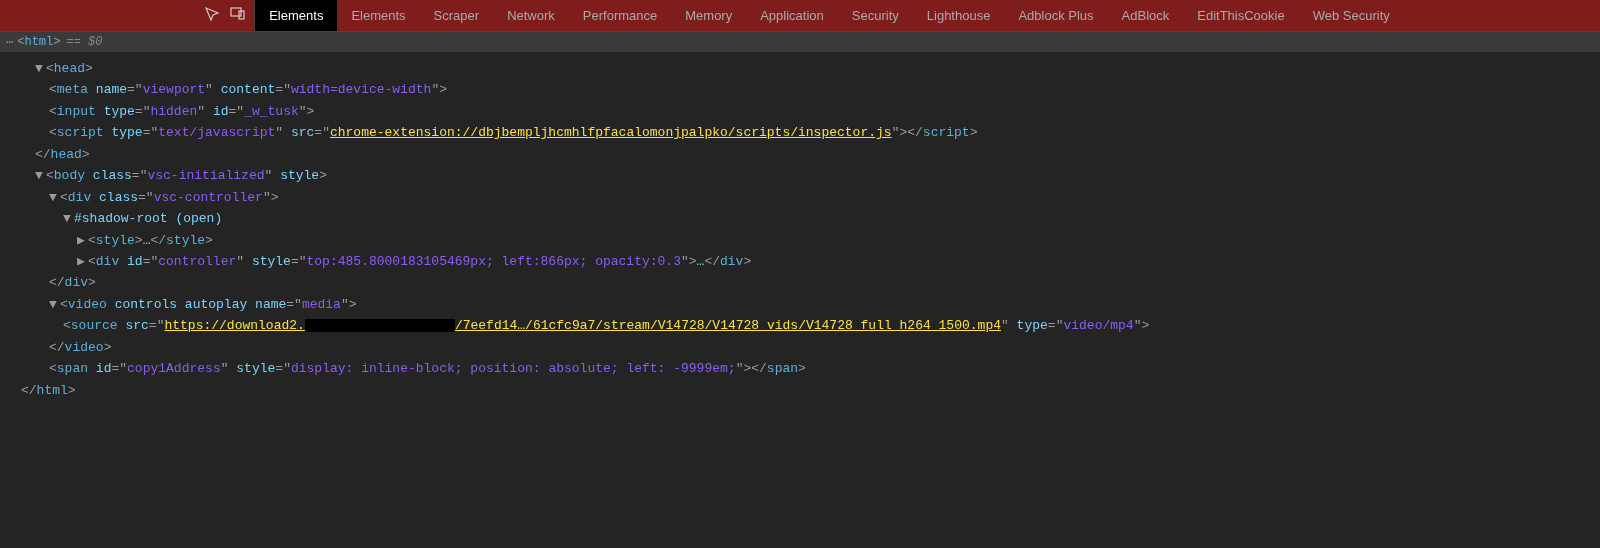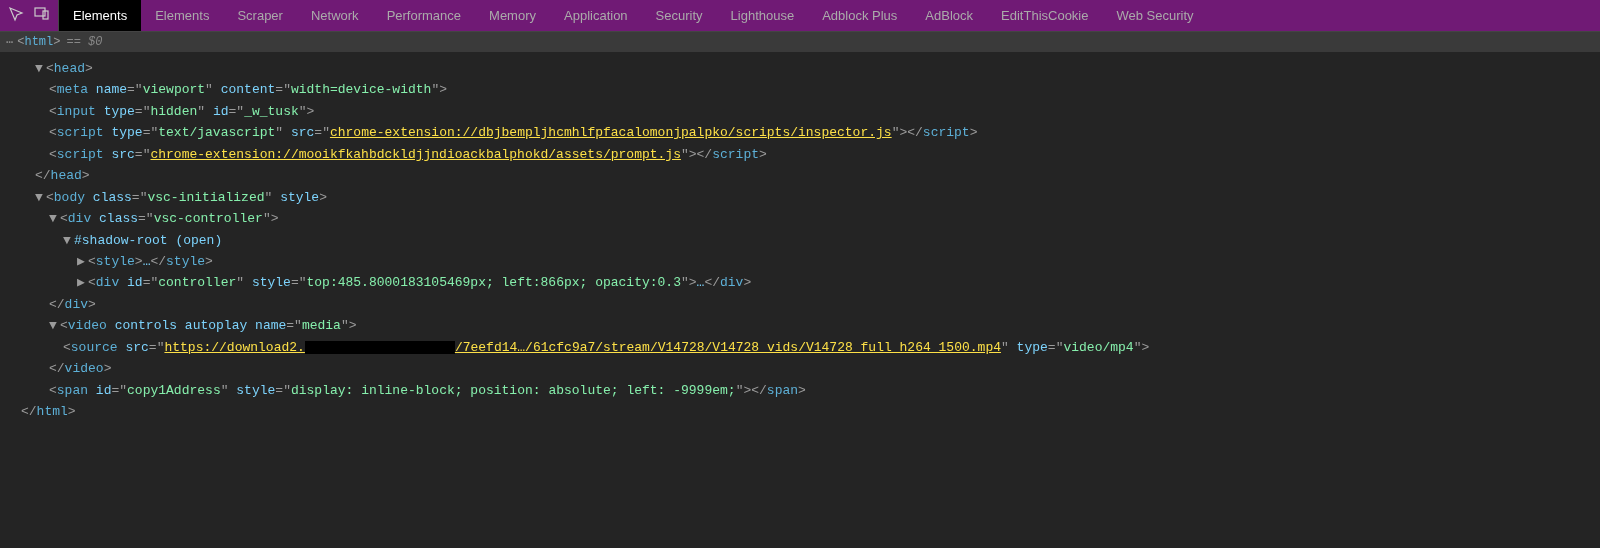--- a/index.html
+++ b/index.html
@@ -8,24 +8,25 @@
     background: #242424;
     color: #ccc;
     font-size: 13px;
     width: 1600px;
     height: 548px;
     overflow: hidden;
   }
   .toolbar {
     display: flex;
     align-items: center;
-    background: #701a75;
+    background: #7f1d1d;
     height: 32px;
     border-bottom: 1px solid #444;
     font-family: "Segoe UI", Arial, sans-serif;
+    justify-content: center;
   }
   .toolbar .icons {
     display: flex;
     align-items: center;
     padding: 0 8px;
     gap: 10px;
     height: 100%;
     border-right: 1px solid #444;
   }
   .toolbar .icons svg { width: 16px; height: 16px; fill: #ccc; }
@@ -63,21 +64,21 @@
   .i4 { padding-left: 56px; }
   .arrow {
     display: inline-block;
     width: 10px;
     color: #9b9b9b;
     margin-right: 1px;
   }
   .punct { color: #9b9b9b; }
   .tag { color: #5db0d7; }
   .attr { color: #7dd3fc; }
-  .val { color: #86efac; }
+  .val { color: #8b5cf6; }
   .link { color: #fde047; text-decoration: underline; }
   .redacted {
     display: inline-block;
     width: 150px;
     height: 13px;
     background: #000;
     vertical-align: middle;
   }
 </style>
 </head>
@@ -125,21 +126,20 @@
 <div class="tree">
 
   <div class="line i1"><span class="arrow">▼</span><span class="punct">&lt;</span><span class="tag">head</span><span class="punct">&gt;</span></div>
 
   <div class="line i2"><span class="punct">&lt;</span><span class="tag">meta</span> <span class="attr">name</span><span class="punct">="</span><span class="val">viewport</span><span class="punct">"</span> <span class="attr">content</span><span class="punct">="</span><span class="val">width=device-width</span><span class="punct">"&gt;</span></div>
 
   <div class="line i2"><span class="punct">&lt;</span><span class="tag">input</span> <span class="attr">type</span><span class="punct">="</span><span class="val">hidden</span><span class="punct">"</span> <span class="attr">id</span><span class="punct">="</span><span class="val">_w_tusk</span><span class="punct">"&gt;</span></div>
 
   <div class="line i2"><span class="punct">&lt;</span><span class="tag">script</span> <span class="attr">type</span><span class="punct">="</span><span class="val">text/javascript</span><span class="punct">"</span> <span class="attr">src</span><span class="punct">="</span><span class="link">chrome-extension://dbjbempljhcmhlfpfacalomonjpalpko/scripts/inspector.js</span><span class="punct">"&gt;&lt;/</span><span class="tag">script</span><span class="punct">&gt;</span></div>
 
-  <div class="line i2"><span class="punct">&lt;</span><span class="tag">script</span> <span class="attr">src</span><span class="punct">="</span><span class="link">chrome-extension://mooikfkahbdckldjjndioackbalphokd/assets/prompt.js</span><span class="punct">"&gt;&lt;/</span><span class="tag">script</span><span class="punct">&gt;</span></div>
 
   <div class="line i1"><span class="punct">&lt;/</span><span class="tag">head</span><span class="punct">&gt;</span></div>
 
   <div class="line i1"><span class="arrow">▼</span><span class="punct">&lt;</span><span class="tag">body</span> <span class="attr">class</span><span class="punct">="</span><span class="val">vsc-initialized</span><span class="punct">"</span> <span class="attr">style</span><span class="punct">&gt;</span></div>
 
   <div class="line i2"><span class="arrow">▼</span><span class="punct">&lt;</span><span class="tag">div</span> <span class="attr">class</span><span class="punct">="</span><span class="val">vsc-controller</span><span class="punct">"&gt;</span></div>
 
   <div class="line i3"><span class="arrow">▼</span><span class="attr">#shadow-root (open)</span></div>
 
   <div class="line i4"><span class="arrow">▶</span><span class="punct">&lt;</span><span class="tag">style</span><span class="punct">&gt;</span><span class="attr">…</span><span class="punct">&lt;/</span><span class="tag">style</span><span class="punct">&gt;</span></div>

